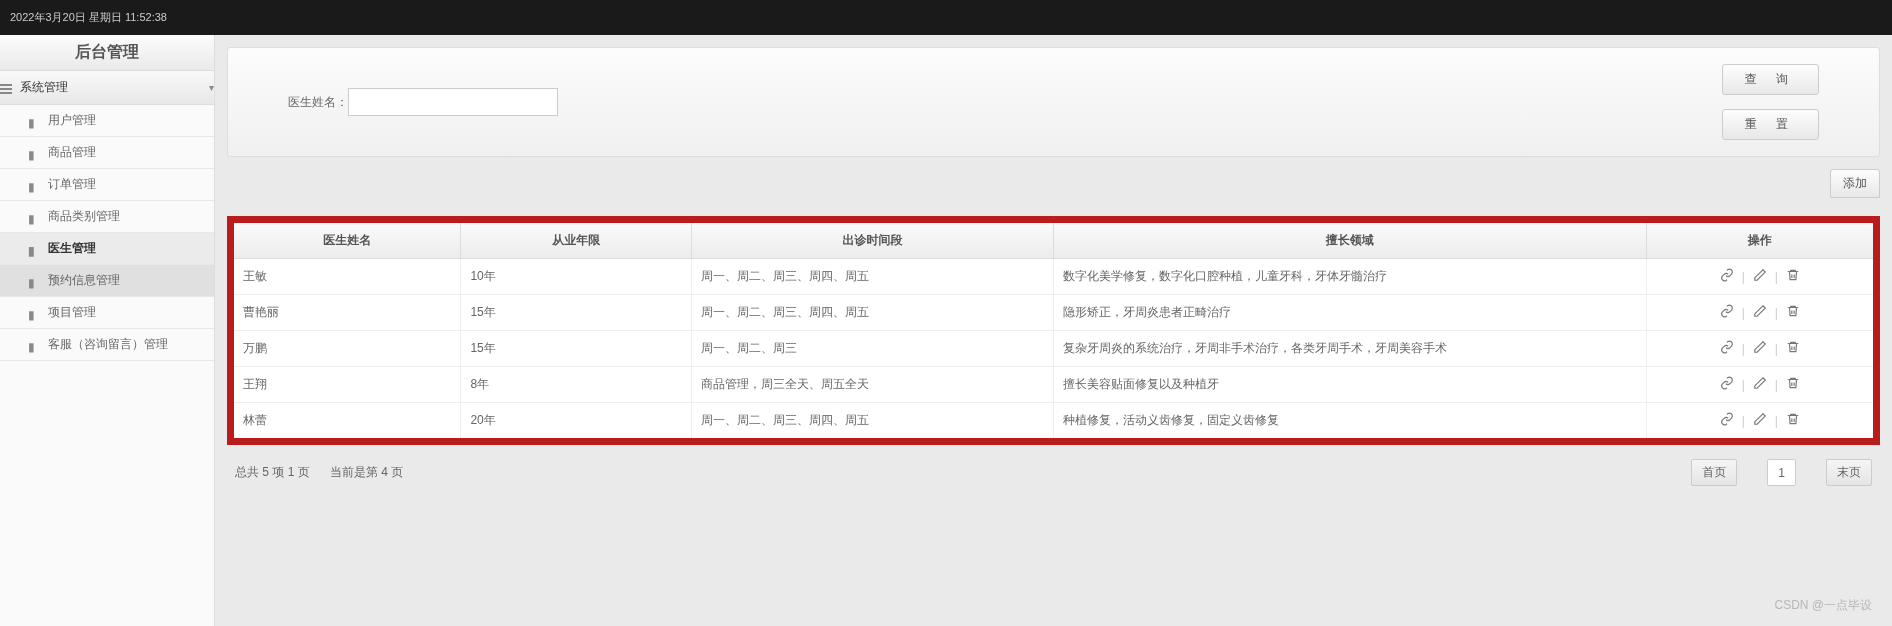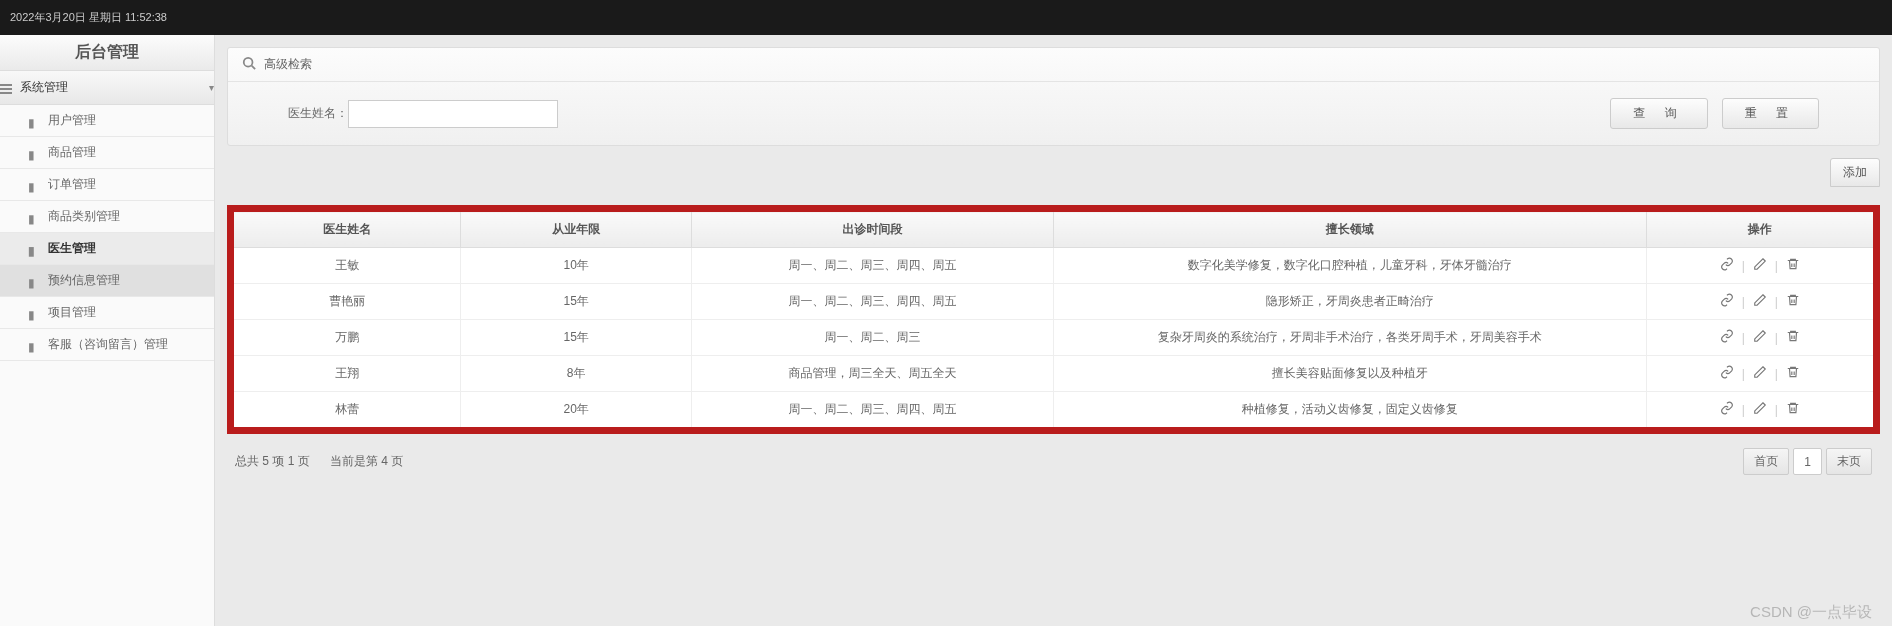--- a/index.html
+++ b/index.html
@@ -19,41 +19,41 @@
     .submenu li.hover-state { background: #e0e0e0; }
     .mini-icon { display: inline-block; width: 12px; height: 10px; margin-right: 8px; color: #888; }
     
     .main { flex: 1; padding: 12px; overflow: auto; background: #eaeaea; }
     
     .search-panel { background: linear-gradient(#fcfcfc, #f0f0f0); border: 1px solid #ddd; border-radius: 3px; margin-bottom: 12px; }
     .search-header { display: flex; align-items: center; padding: 8px 14px; border-bottom: 1px solid #e4e4e4; color: #666; }
     .search-body { display: flex; align-items: center; padding: 16px 60px; }
     .search-label { margin-right: 0; color: #666; }
     .search-input { width: 210px; height: 28px; border: 1px solid #ccc; padding: 0 6px; background: #fff; }
-    .btn-group { margin-left: auto; display: flex; gap: 14px; }
+    .btn-group { margin-left: auto; display: flex; gap: 14px; flex-direction: column; }
     .btn { padding: 6px 22px; background: linear-gradient(#fdfdfd, #e8e8e8); border: 1px solid #ccc; border-radius: 3px; cursor: pointer; color: #555; letter-spacing: 8px; font-size: 12px; }
     
     .add-row { display: flex; justify-content: flex-end; margin-bottom: 18px; }
     .btn-add { padding: 5px 12px; background: linear-gradient(#fdfdfd, #e8e8e8); border: 1px solid #ccc; border-top-left-radius: 3px; border-top-right-radius: 3px; cursor: pointer; color: #555; font-size: 12px; }
     
     .table { width: 100%; border-collapse: collapse; background: #fff; border: 7px solid #b91c1c; }
     .table th { background: linear-gradient(#fafafa, #ececec); padding: 9px; border: 1px solid #ddd; font-weight: bold; color: #555; font-size: 12px; }
-    .table td { padding: 9px; border: 1px solid #eee; text-align: center; color: #666; font-size: 12px; }
+    .table td { padding: 9px; border: 1px solid #eee; text-align: left; color: #666; font-size: 12px; }
     
     .actions { display: flex; justify-content: center; align-items: center; gap: 4px; }
     .action-icon { cursor: pointer; color: #777; padding: 0 4px; }
     .divider { color: #ccc; }
     
     .pager-bar { display: flex; align-items: center; padding: 14px 8px; color: #666; font-size: 12px; }
     .pager-info span.gap { margin-right: 17px; }
     .pager { margin-left: auto; display: flex; gap: 4px; }
-    .page-btn { padding: 4px 10px; background: linear-gradient(#f5f5f5, #e5e5e5); border: 1px solid #ccc; border-radius: 2px; cursor: pointer; color: #666; font-size: 12px; }
+    .page-btn { padding: 4px 10px; background: linear-gradient(#f5f5f5, #e5e5e5); border: 1px solid #ccc; border-radius: 2px; cursor: pointer; color: #666; font-size: 12px; margin-left: 26px; }
     .page-btn.current { background: #fff; }
     
-    .watermark { position: fixed; bottom: 4px; right: 20px; color: rgba(120,120,120,0.45); font-size: 15px; pointer-events: none; }
+    .watermark { position: fixed; bottom: 12px; right: 20px; color: rgba(120,120,120,0.45); font-size: 12px; pointer-events: none; }
   </style>
 </head>
 <body>
 
 <div class="top-bar">
   <span>2022年3月20日 星期日 11:52:38</span>
 </div>
 
 <div class="layout">
 
@@ -100,29 +100,20 @@
       <li>
           <span class="mini-icon">▮</span>
           <span>客服（咨询留言）管理</span>
         </li>
     </ul>
   </aside>
 
   <main class="main">
 
     <div class="search-panel">
-      <div class="search-header">
-        <span style="margin-right:8px;">
-          <svg width="14" height="14" viewBox="0 0 16 16">
-              <circle cx="7" cy="7" r="5" stroke="#888" stroke-width="2" fill="none"></circle>
-              <line x1="11" y1="11" x2="15" y2="15" stroke="#888" stroke-width="2"></line>
-            </svg>
-        </span>
-        <span>高级检索</span>
-      </div>
       <div class="search-body">
         <span class="search-label">医生姓名：</span>
         <input class="search-input" type="text" value="" style="">
         <div class="btn-group">
           <button class="btn">查 询</button>
           <button class="btn">重 置</button>
         </div>
       </div>
     </div>
 

